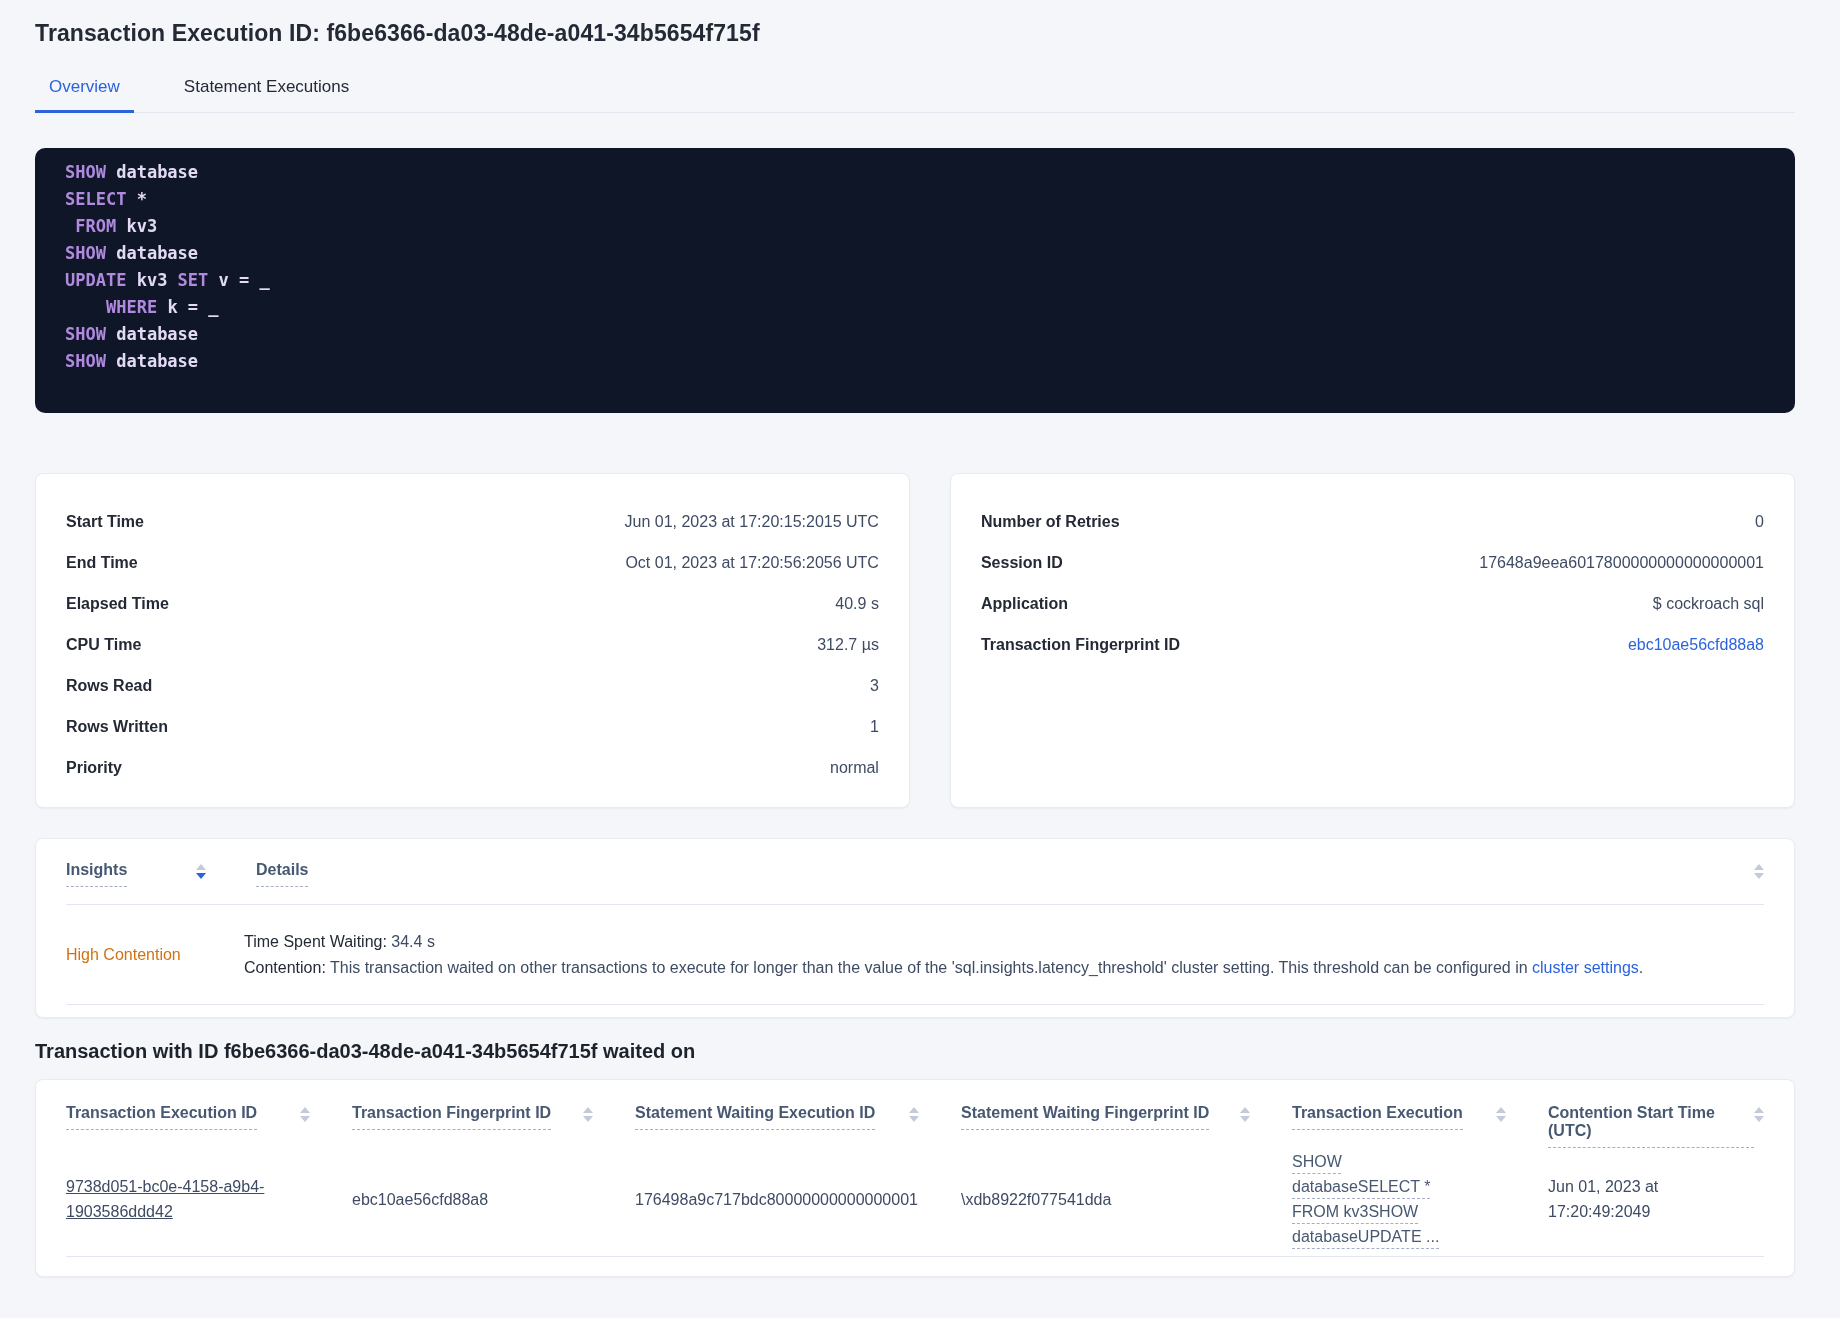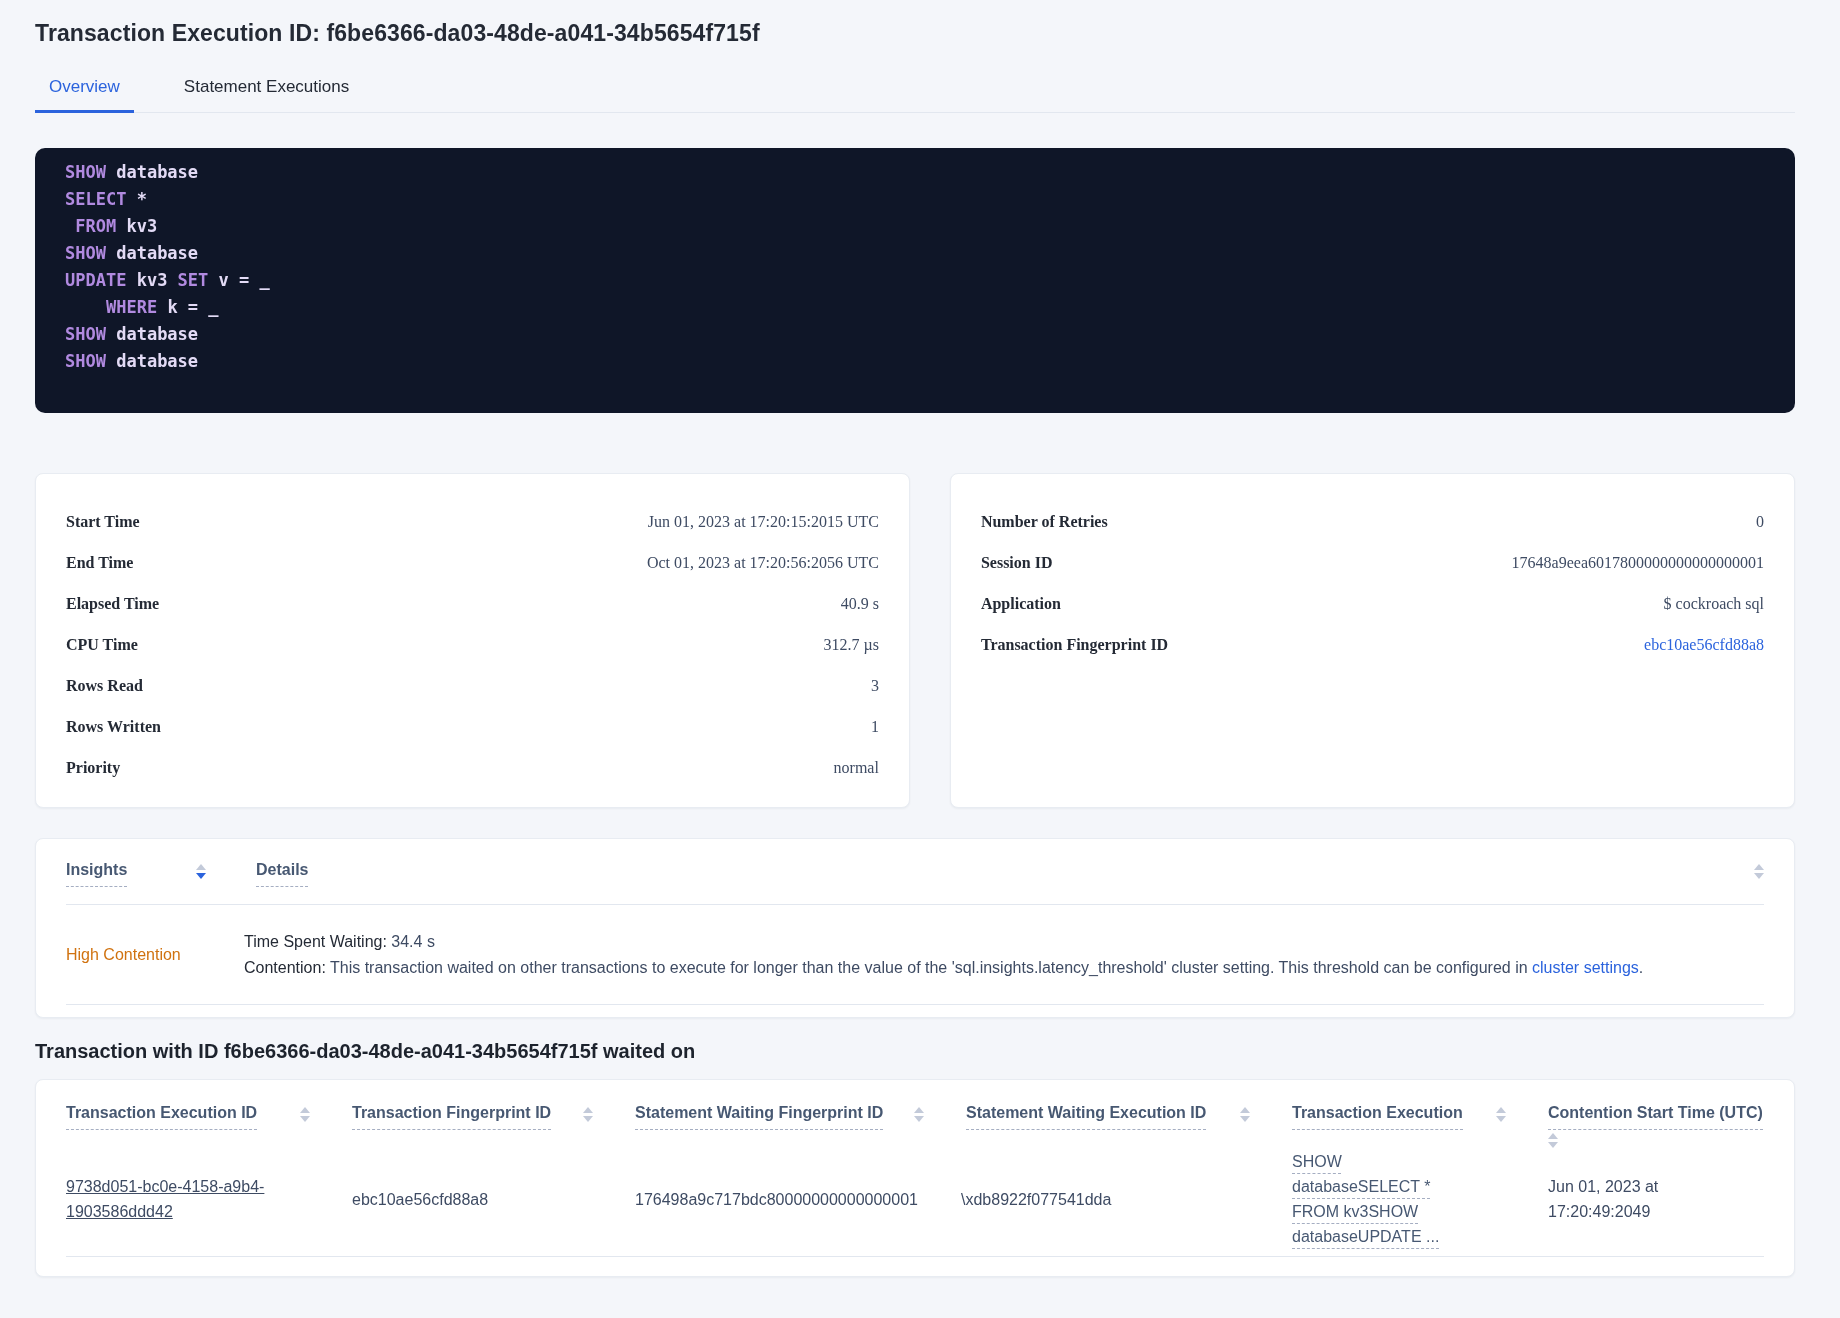--- a/index.html
+++ b/index.html
@@ -35,21 +35,21 @@
   
   .code-box{
     margin-top:35px;background:var(--code-bg);border-radius:10px;
     height:265px;padding:11px 30px;overflow:hidden;
   }
   .code-line{font-family:"DejaVu Sans Mono", monospace;font-size:17px;line-height:27px;white-space:pre;}
   .tok-k{color:var(--code-key);font-weight:700;}
   .tok-p{color:var(--code-plain);font-weight:700;}
 
   
-  .cards-row{display:flex;gap:40px;margin-top:60px;font-family:Liberation Serif, serif;}
+  .cards-row{display:flex;gap:40px;margin-top:60px;}
   .card{
     background:var(--card-bg);border:1px solid #e8ecf2;border-radius:8px;
     box-shadow:0 1px 2px rgba(16,30,55,.05);
   }
   .stats-card{height:335px;padding:27px 30px 0 30px;}
   .stats-card.left{width:880px;}
   .stats-card.right{width:850px;}
   .stat-row{display:flex;justify-content:space-between;align-items:center;height:41px;font-size:16px;}
   .stat-label{font-weight:700;color:var(--text-dark);}
   .stat-value{color:var(--text-slate);text-align:right;}
@@ -74,21 +74,21 @@
   .insight-details{flex:1;font-size:16px;color:var(--text-slate);line-height:22px;}
   .insight-line{margin:4px 0;}
   .bold-label{font-weight:400;color:var(--text-dark);margin-top:40px;}
   .inline-link{color:var(--accent-blue);cursor:pointer;}
 
   
   .section-heading{margin-top:22px;font-size:20px;font-weight:700;color:#1d232d;}
   .waited-card{margin-top:16px;height:198px;padding:0 30px;overflow:hidden;}
   .w-table-header{display:flex;padding-top:24px;height:62px;}
   .w-col{display:flex;justify-content:space-between;align-items:flex-start;padding-right:42px;}
-  .w-col:last-child{padding-right:0;flex-direction:column;}
+  .w-col:last-child{padding-right:0;}
   .w-c1{width:286px;}.w-c2{width:283px;}.w-c3{width:326px;}.w-c4{width:331px;}.w-c5{width:256px;}.w-c6{flex:1;}
   .w-row{display:flex;align-items:center;min-height:115px;border-bottom:1px solid var(--divider);}
   .w-cell{font-size:16px;color:var(--text-slate);padding-right:42px;line-height:25px;}
   .w-cell:last-child{padding-right:0;}
   .txn-exec-link{color:var(--header-slate);cursor:pointer;
     text-decoration:underline dashed var(--dash) 1px;text-underline-offset:6px;}
   .wrap-narrow{width:244px;}
 </style>
 </head>
 <body>
@@ -210,29 +210,29 @@
           <span class="tri down"></span>
         </span>
       </div>
       <div class="w-col w-c2">
         <span class="col-head">Transaction Fingerprint ID</span>
         <span class="sort-arrows" style="margin-top:3px;">
           <span class="tri up"></span>
           <span class="tri down"></span>
         </span>
       </div>
+      <div class="w-col w-c3">
+        <span class="col-head">Statement Waiting Execution ID</span>
+        <span class="sort-arrows" style="margin-top:3px;">
+          <span class="tri up"></span>
+          <span class="tri down"></span>
+        </span>
+      </div>
       <div class="w-col w-c4">
         <span class="col-head">Statement Waiting Fingerprint ID</span>
-        <span class="sort-arrows" style="margin-top:3px;">
-          <span class="tri up"></span>
-          <span class="tri down"></span>
-        </span>
-      </div>
-      <div class="w-col w-c3">
-        <span class="col-head">Statement Waiting Execution ID</span>
         <span class="sort-arrows" style="margin-top:3px;">
           <span class="tri up"></span>
           <span class="tri down"></span>
         </span>
       </div>
       <div class="w-col w-c5">
         <span class="col-head">Transaction Execution</span>
         <span class="sort-arrows" style="margin-top:3px;">
           <span class="tri up"></span>
           <span class="tri down"></span>

